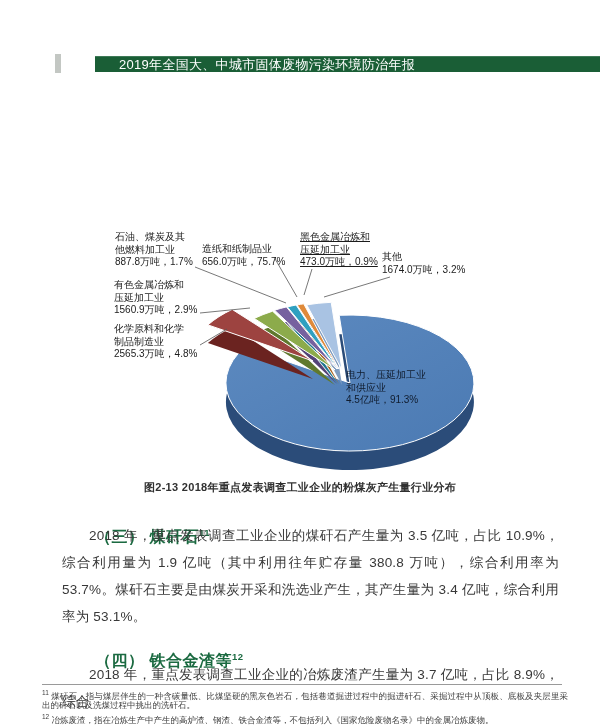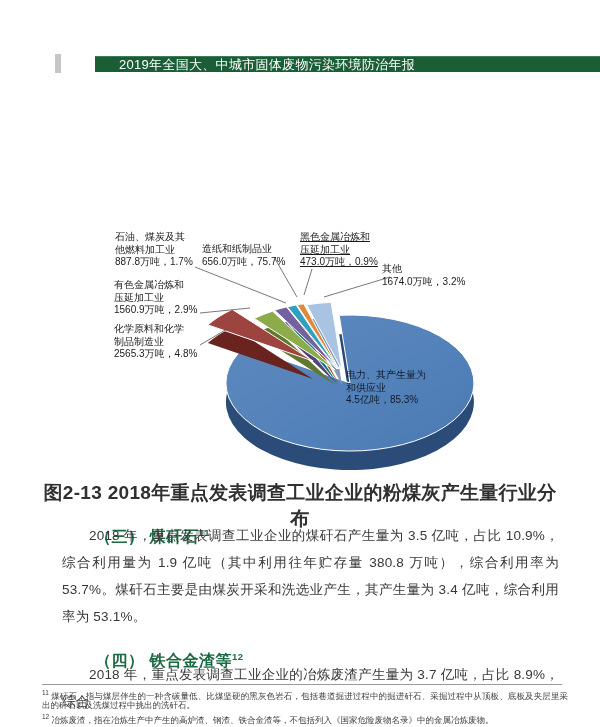--- a/index.html
+++ b/index.html
@@ -22,28 +22,28 @@
   .p1{top:91px;}
   .p3{top:522px;text-indent:27px;}
   .p4{top:661px;text-indent:27px;}
   
   .chart{position:absolute;left:60px;top:227px;width:500px;height:254px;}
   .chart svg{position:absolute;left:0;top:0;}
   .lbl{position:absolute;font-size:10px;line-height:12.5px;text-align:left;color:#1c1c1c;}
   .lbl-petroleum{left:55px;top:4px;width:92px;}
   .lbl-paper{left:142px;top:16px;width:100px;}
   .lbl-ferrous{left:240px;top:4px;width:96px;text-decoration:underline;}
-  .lbl-other{left:322px;top:24px;width:100px;margin-top:12px;}
+  .lbl-other{left:322px;top:24px;width:100px;}
   .lbl-nonferrous{left:54px;top:52px;width:96px;}
   .lbl-chemical{left:54px;top:96px;width:96px;}
   .lbl-power{left:286px;top:142px;width:96px;color:#101c2e;}
   
   .caption{
     position:absolute;left:40px;top:480px;width:520px;text-align:center;
-    font-size:19px;font-weight:bold;color:#303030;letter-spacing:.3px;
+    font-size:11px;font-weight:bold;color:#303030;letter-spacing:.3px;
   }
   .sec-heading{
     position:absolute;left:95px;font-size:16px;font-weight:bold;color:#1b6a41;
     letter-spacing:.5px;
     margin-top:15px;
   }
   .h3{top:512px;} .h4{top:636px;}
   .sec-heading sup{font-size:9.5px;vertical-align:super;}
   
   .fn-rule{position:absolute;left:42px;top:684px;width:520px;height:1px;background:#9a9a9a;}
@@ -117,23 +117,23 @@
       <div>有色金属冶炼和</div>
       <div>压延加工业</div>
       <div>1560.9万吨，2.9%</div>
     </div>
     <div class="lbl lbl-chemical">
       <div>化学原料和化学</div>
       <div>制品制造业</div>
       <div>2565.3万吨，4.8%</div>
     </div>
     <div class="lbl lbl-power">
-      <div>电力、其产生量为</div>
+      <div>电力、压延加工业</div>
       <div>和供应业</div>
-      <div>4.5亿吨，85.3%</div>
+      <div>4.5亿吨，91.3%</div>
     </div>
   </div>
 
   <div class="caption">图2-13 2018年重点发表调查工业企业的粉煤灰产生量行业分布</div>
 
   <h2 class="sec-heading h3"><span>（三） 煤矸石</span><sup>11</sup></h2>
 
   <div class="para p3">2018 年，重点发表调查工业企业的煤矸石产生量为 3.5 亿吨，占比 10.9%，综合利用量为 1.9 亿吨（其中利用往年贮存量 380.8 万吨），综合利用率为 53.7%。煤矸石主要是由煤炭开采和洗选业产生，其产生量为 3.4 亿吨，综合利用率为 53.1%。</div>
 
   <h2 class="sec-heading h4"><span>（四） 铁合金渣等</span><sup>12</sup></h2>

